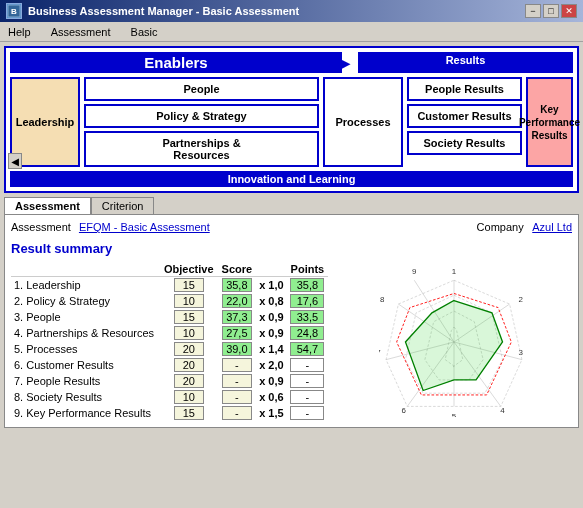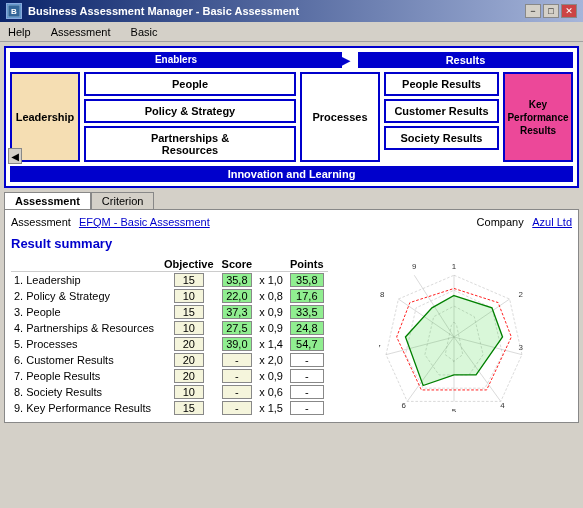--- a/index.html
+++ b/index.html
@@ -94,21 +94,21 @@
     .nav-top-headers {
       display: flex;
       margin-bottom: 4px;
       position: relative;
     }
     .nav-header-enablers {
       background: #0000cc;
       color: white;
       text-align: center;
       font-weight: bold;
-      font-size: 10px;
+      font-size: 15px;
       padding: 2px 0;
       flex: 1;
       margin-right: 4px;
       position: relative;
     }
     .nav-header-enablers::after {
       content: '▶';
       position: absolute;
       right: -8px;
       top: 50%;
@@ -183,22 +183,22 @@
     .nav-results-middle {
       display: flex;
       flex-direction: column;
       gap: 3px;
       width: 115px;
     }
 
     
     .nav-kpr {
       border: 2px solid #0000cc;
-      background: #ec4899;
-      width: 70px;
+      background: #fca5a5;
+      width: 47px;
       display: flex;
       align-items: center;
       justify-content: center;
       text-align: center;
       font-size: 11px;
       font-weight: bold;
       padding: 4px;
       min-height: 80px;
     }
 
@@ -308,21 +308,21 @@
     }
     .input-box-yellow {
       border: 2px solid #cccc00;
       background: #ffff99;
       text-align: center;
       width: 34px;
       display: inline-block;
       padding: 0 2px;
       font-weight: bold;
     }
-    .multiplier { padding: 0 2px; }
+    .multiplier { padding: 0 2px; font-weight: bold; }
     .points-val {
       border: 1px solid #888;
       background: #90EE90;
       text-align: center;
       width: 34px;
       display: inline-block;
       padding: 0 2px;
     }
     .points-dash {
       border: 1px solid #888;

